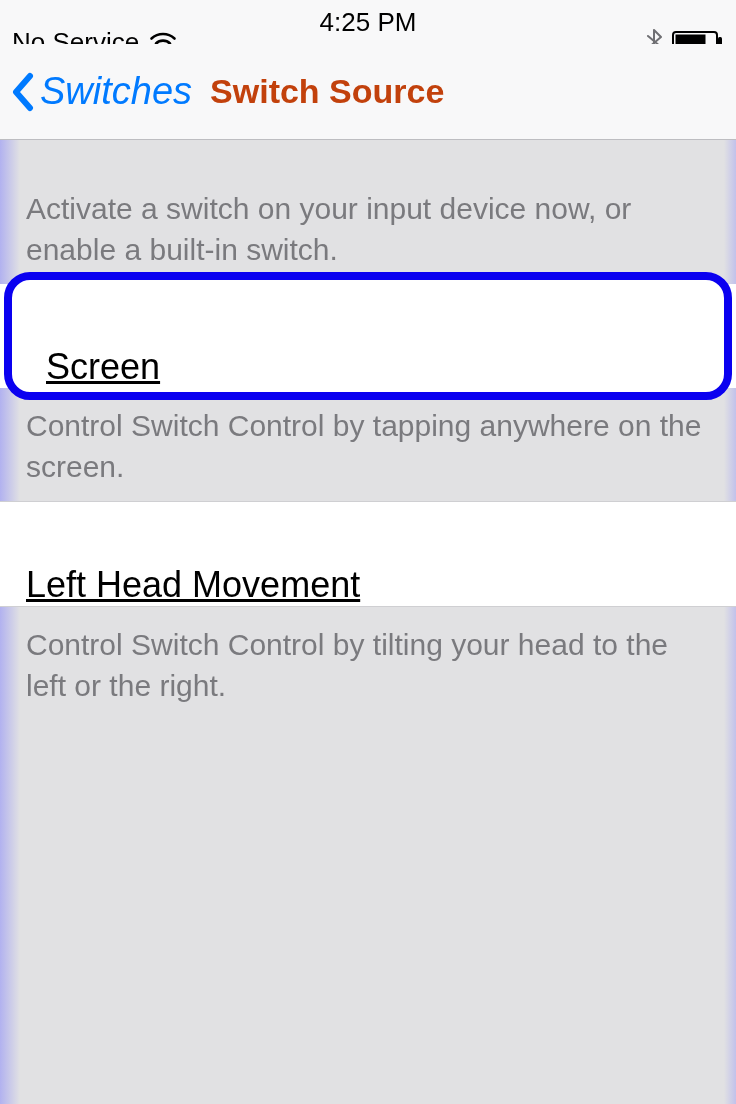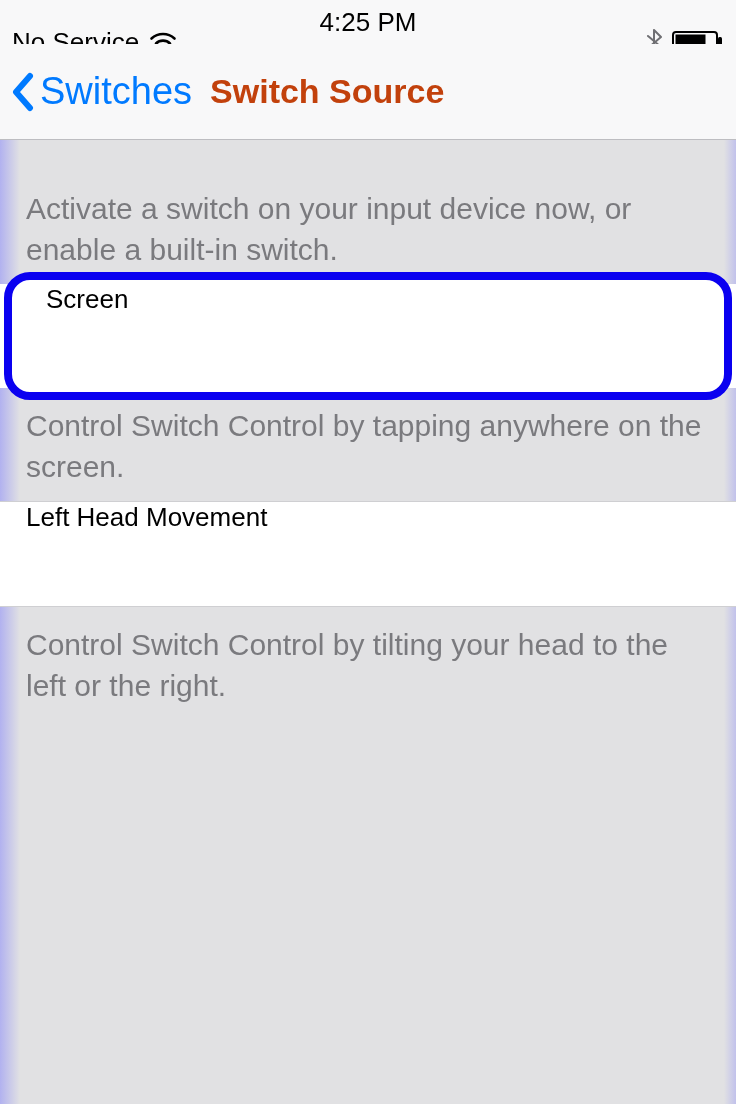--- a/index.html
+++ b/index.html
@@ -58,20 +58,21 @@
       position: relative;
       padding: 0 10px;
     }
     .back-button {
       display: flex;
       align-items: center;
       gap: 6px;
       color: #007aff;
       font-size: 38px;
       font-weight: 300;
+      font-style: italic;
     }
     .chevron-back svg {
       display: block;
     }
     .nav-title {
       font-size: 34px;
       font-weight: 600;
       color: #c2410c;
       margin-left: 18px;
     }
@@ -89,26 +90,27 @@
       padding-top: 49px;
     }
     .cell-group {
       background: #fff;
       border-top: 1px solid #cfcfd2;
       border-bottom: 1px solid #cfcfd2;
     }
     .cell {
       min-height: 104px;
       display: flex;
-      align-items: flex-start;
+      align-items: flex-end;
       padding: 0 26px;
-      font-size: 26px;
+      font-size: 36px;
       font-weight: 300;
       color: #000;
       background: #fff;
+      text-decoration: underline;
     }
     .cell.dim {
       color: #8a8a8e;
     }
     .cell + .cell {
       position: relative;
     }
     .cell + .cell::before {
       content: "";
       position: absolute;

